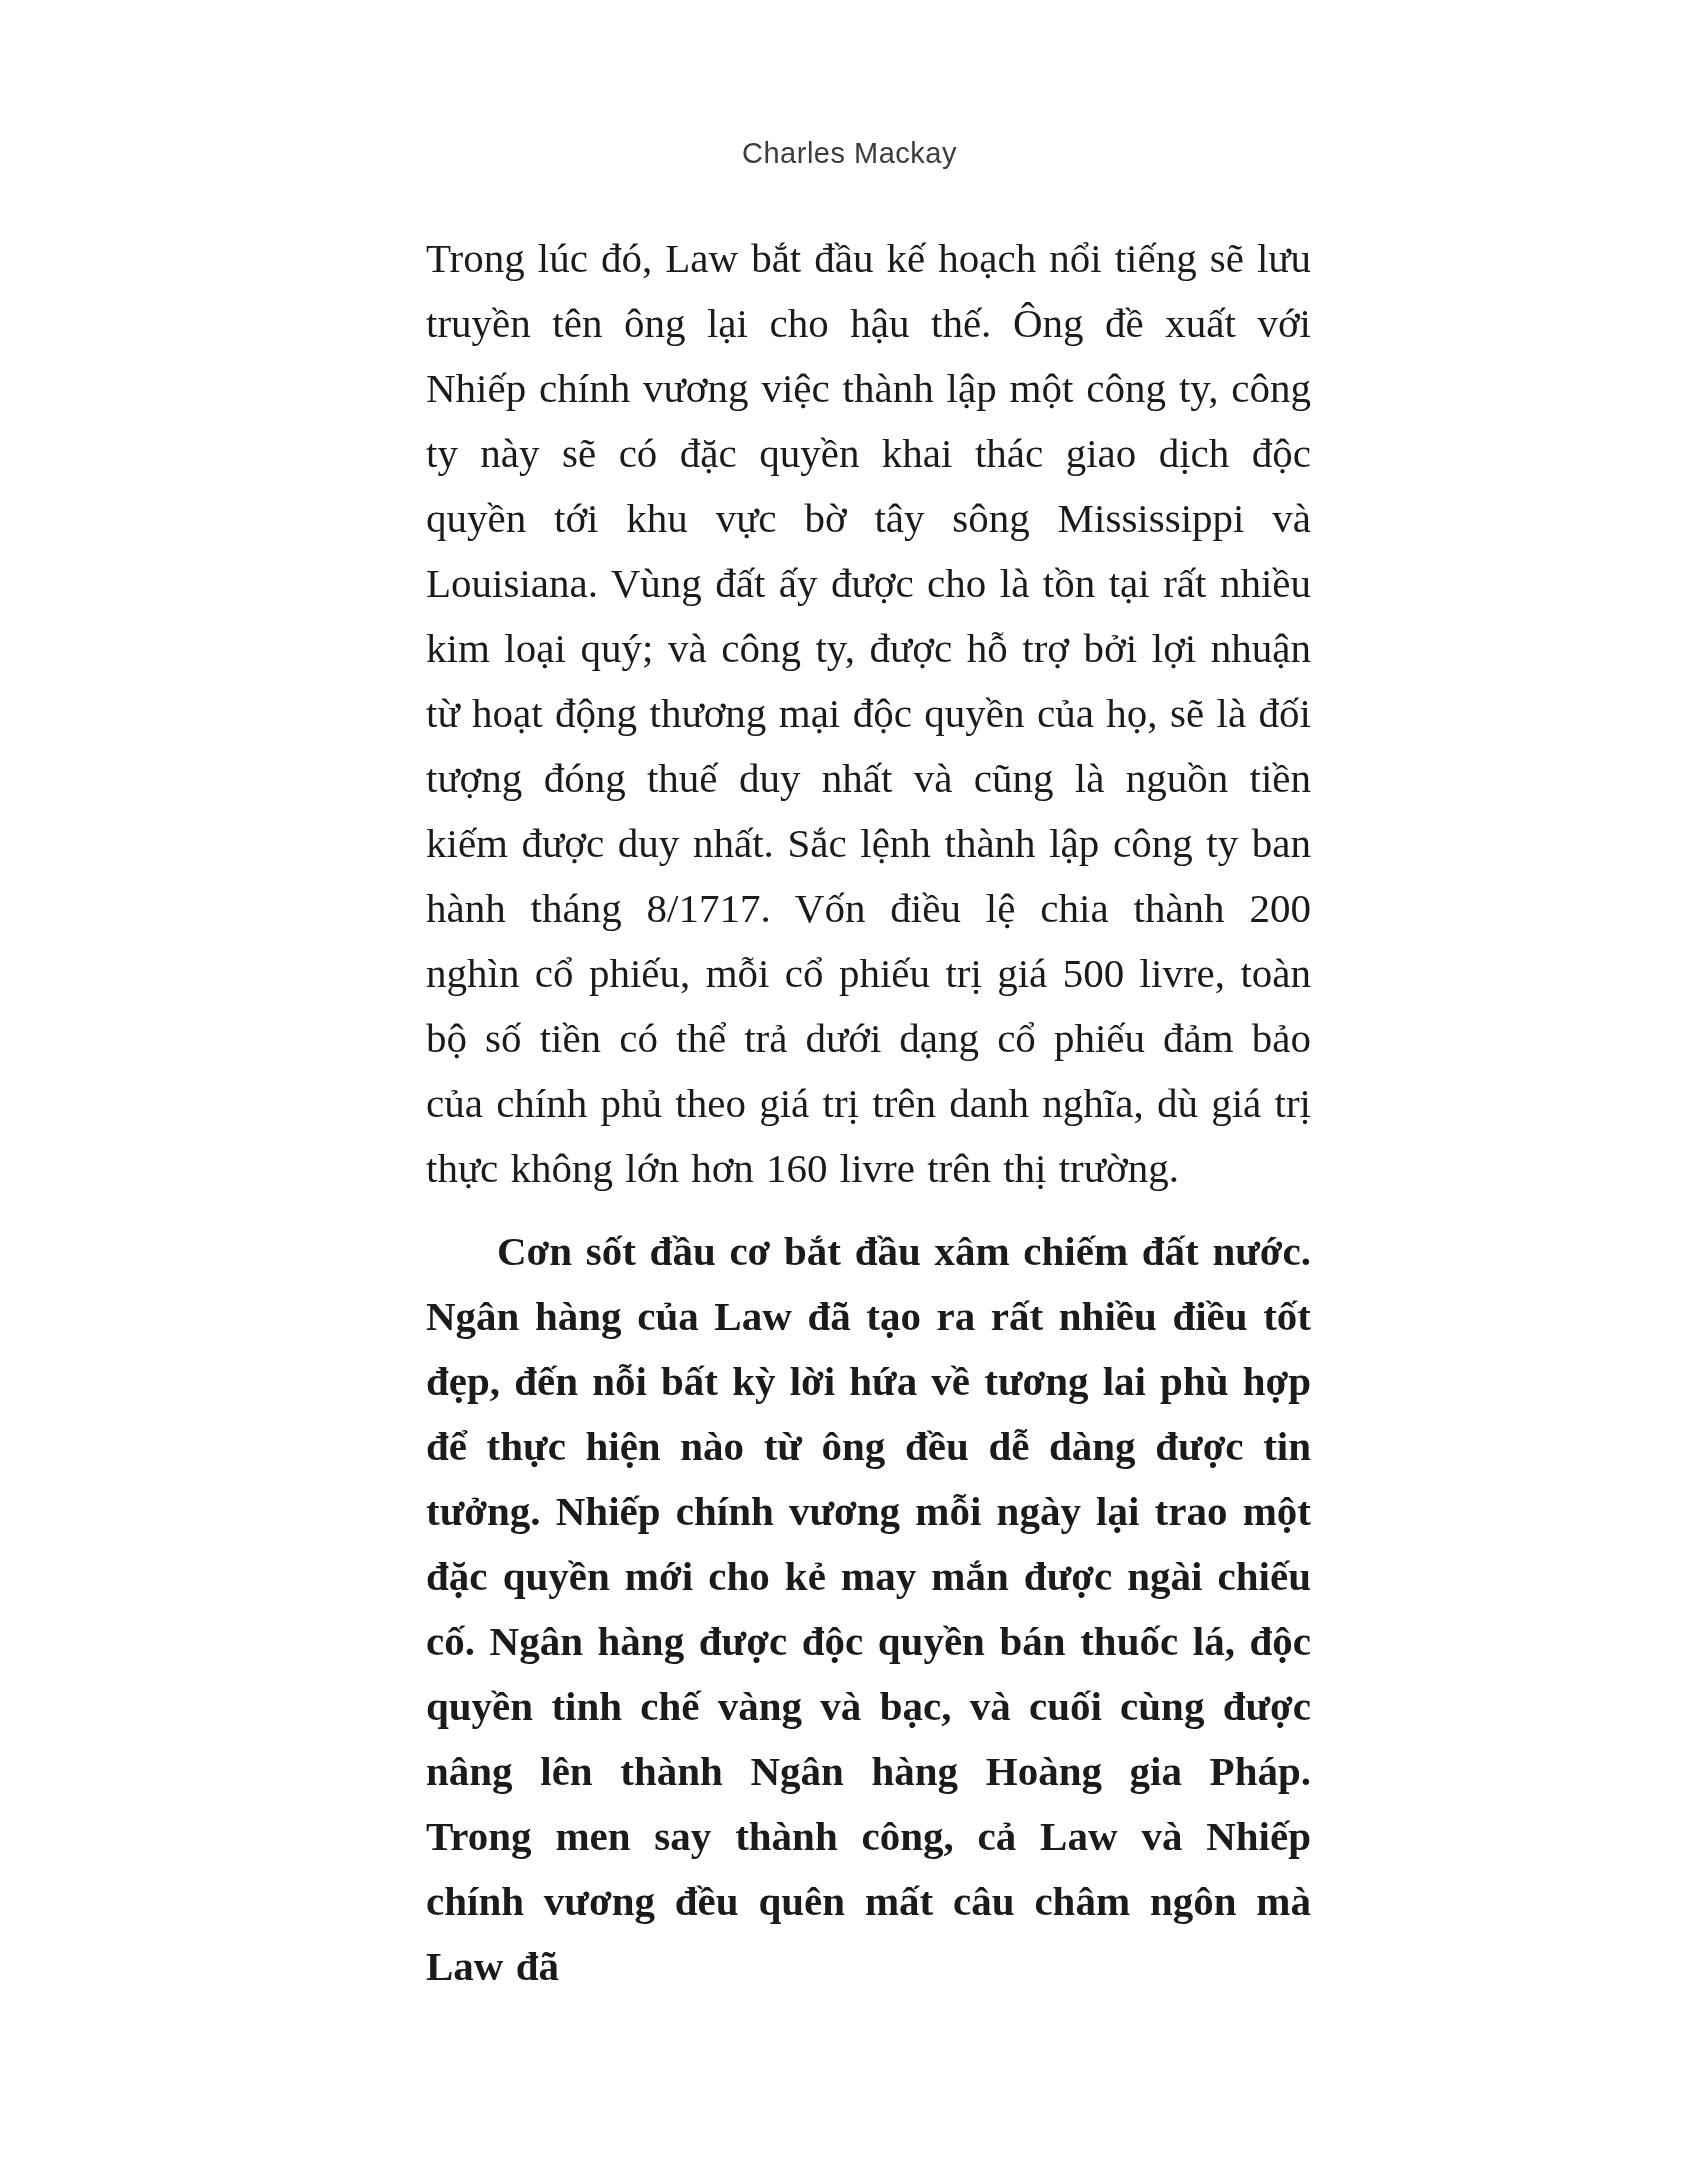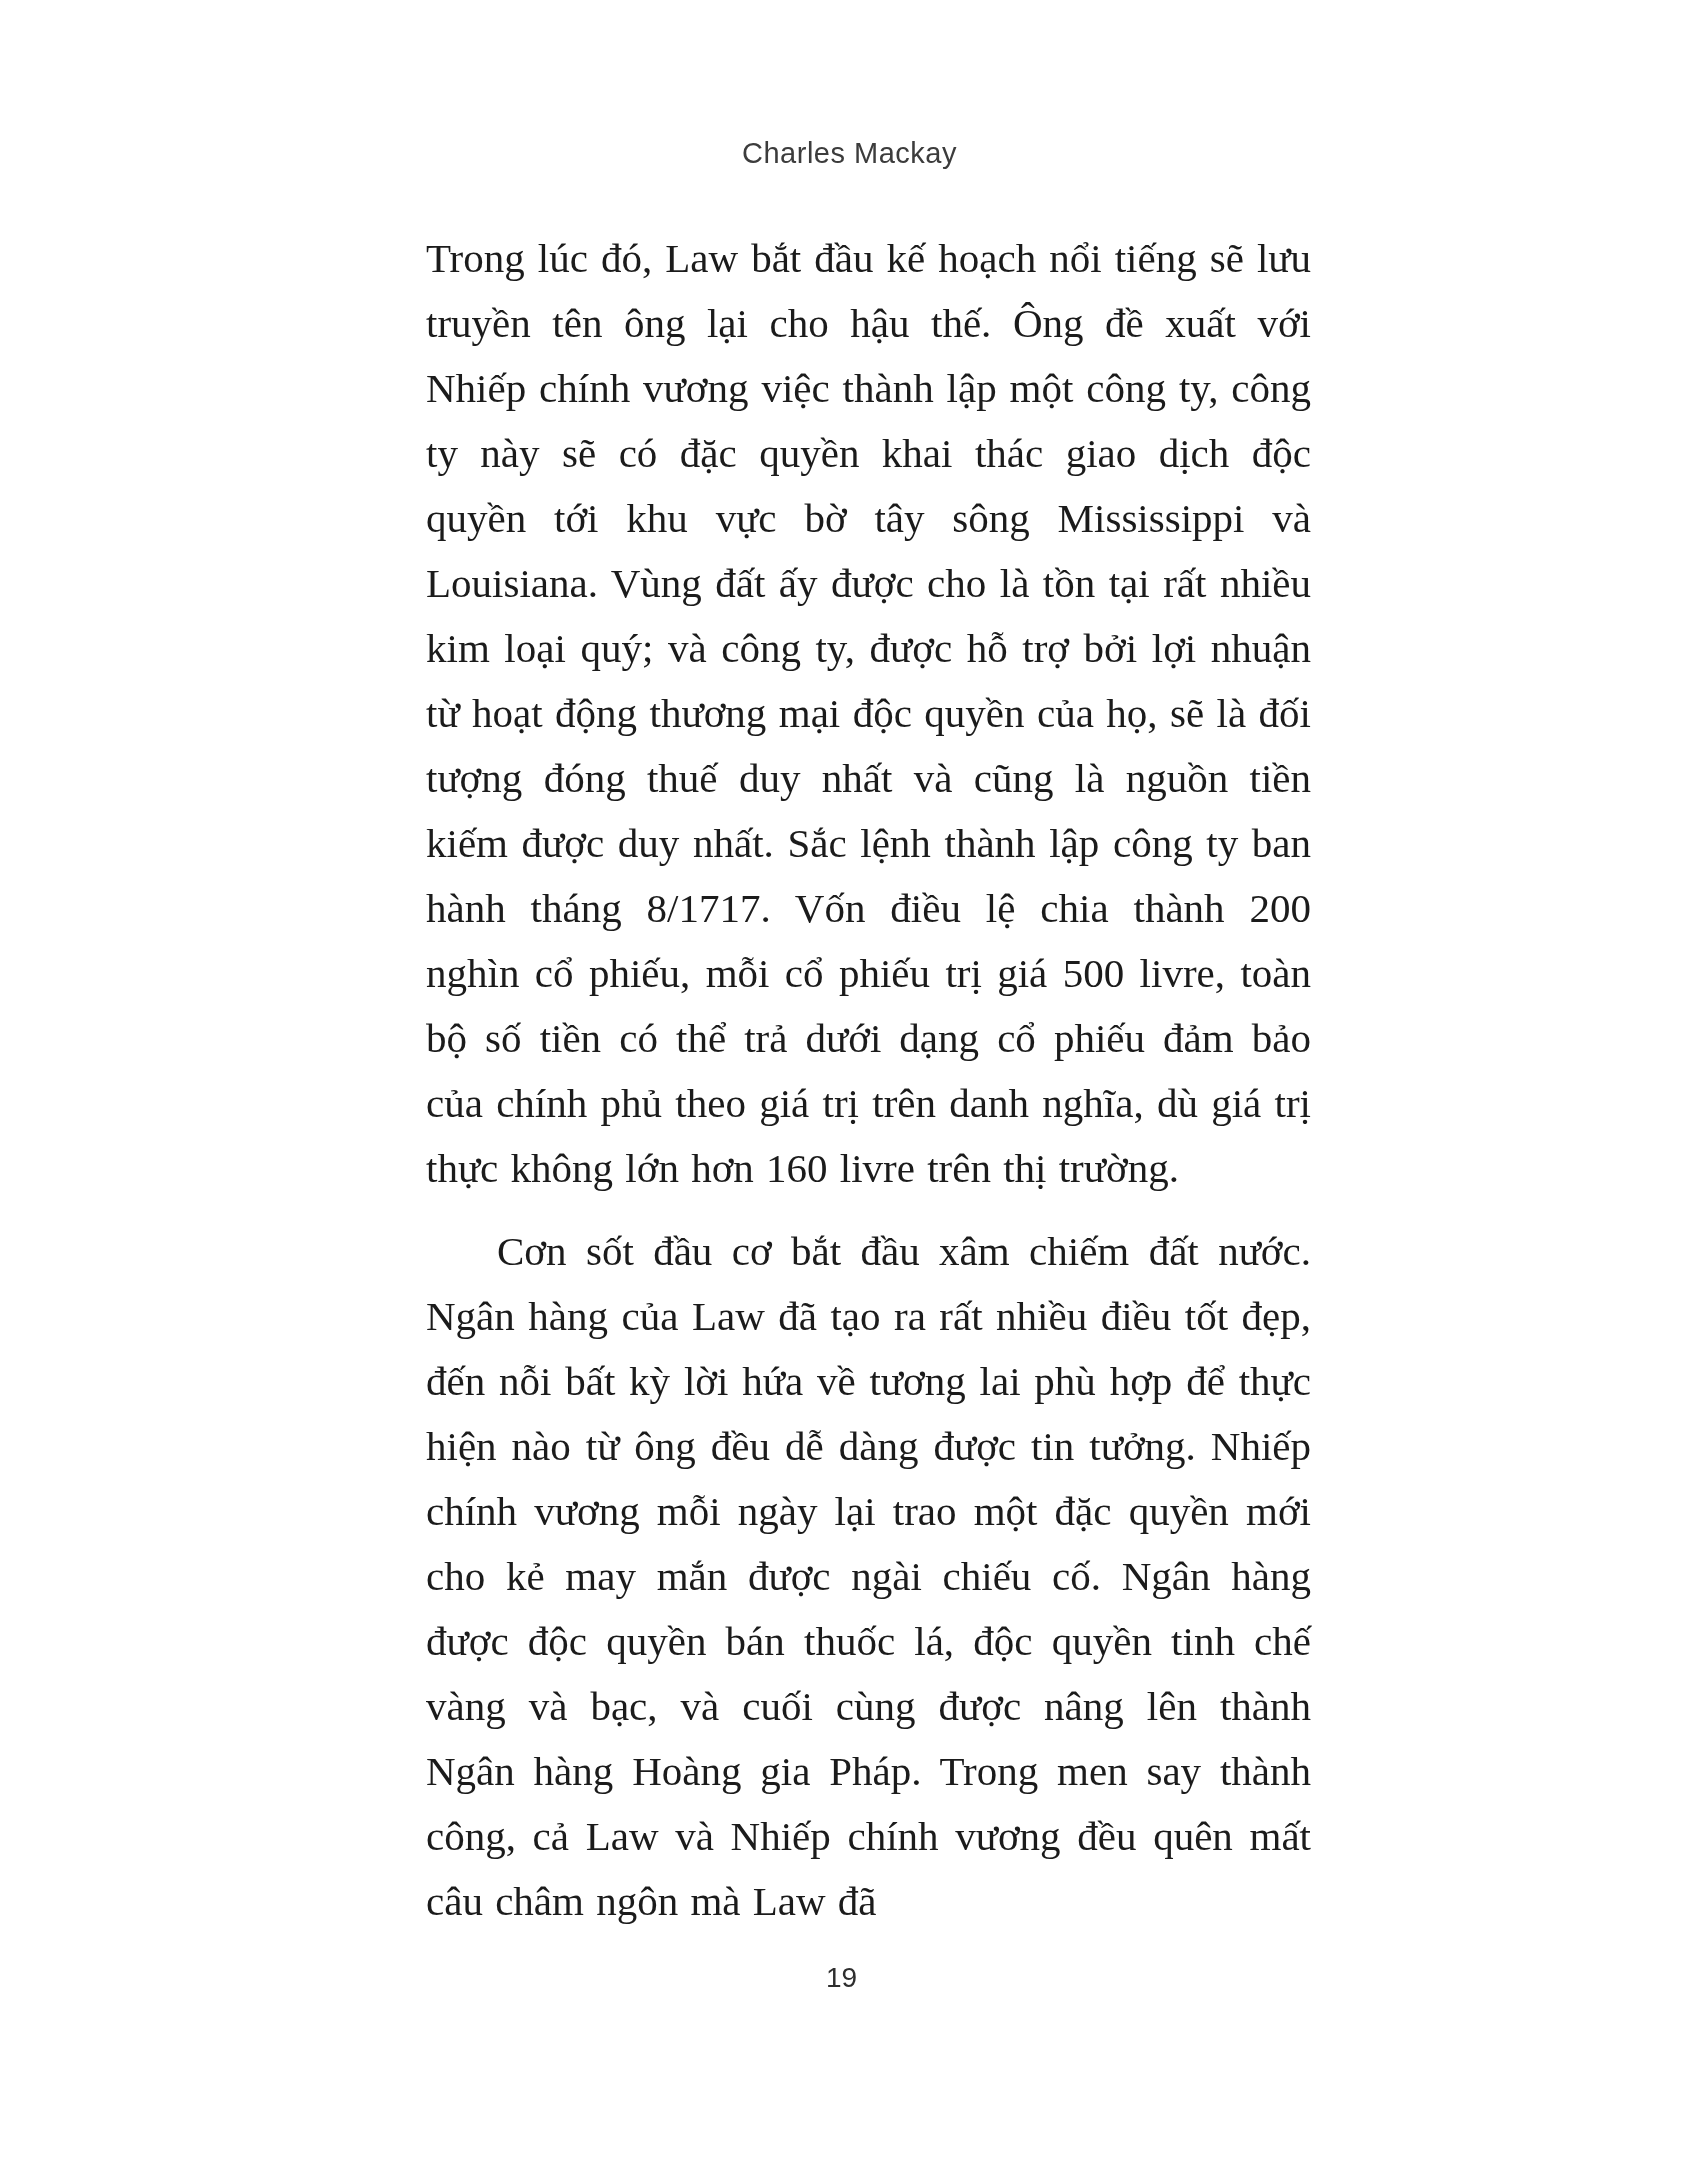--- a/index.html
+++ b/index.html
@@ -45,21 +45,21 @@
     line-height: 65px;
     text-align: justify;
     color: #1b1b1b;
     word-spacing: 2px;
   }
 
   .para { text-align: justify; margin-left: 48px; }
 
   .para + .para { margin-top: 18px; }
 
-  .para.indent { text-indent: 71px; }
+  .para.indent { text-indent: 71px; font-weight: bold; }
 
   .page-number {
     position: absolute;
     top: 1962px;
     left: 0;
     width: 100%;
     text-align: center;
     font-family: "Liberation Sans", "DejaVu Sans", sans-serif;
     font-size: 28px;
     color: #2e2e2e;
@@ -70,16 +70,15 @@
 
 <div class="page">
 
   <header class="running-head">Charles Mackay</header>
 
   <main class="text-block">
     <p class="para">Trong lúc đó, Law bắt đầu kế hoạch nổi tiếng sẽ lưu truyền tên ông lại cho hậu thế. Ông đề xuất với Nhiếp chính vương việc thành lập một công ty, công ty này sẽ có đặc quyền khai thác giao dịch độc quyền tới khu vực bờ tây sông Mississippi và Louisiana. Vùng đất ấy được cho là tồn tại rất nhiều kim loại quý; và công ty, được hỗ trợ bởi lợi nhuận từ hoạt động thương mại độc quyền của họ, sẽ là đối tượng đóng thuế duy nhất và cũng là nguồn tiền kiếm được duy nhất. Sắc lệnh thành lập công ty ban hành tháng 8/1717. Vốn điều lệ chia thành 200 nghìn cổ phiếu, mỗi cổ phiếu trị giá 500 livre, toàn bộ số tiền có thể trả dưới dạng cổ phiếu đảm bảo của chính phủ theo giá trị trên danh nghĩa, dù giá trị thực không lớn hơn 160 livre trên thị trường.</p>
     <p class="para indent">Cơn sốt đầu cơ bắt đầu xâm chiếm đất nước. Ngân hàng của Law đã tạo ra rất nhiều điều tốt đẹp, đến nỗi bất kỳ lời hứa về tương lai phù hợp để thực hiện nào từ ông đều dễ dàng được tin tưởng. Nhiếp chính vương mỗi ngày lại trao một đặc quyền mới cho kẻ may mắn được ngài chiếu cố. Ngân hàng được độc quyền bán thuốc lá, độc quyền tinh chế vàng và bạc, và cuối cùng được nâng lên thành Ngân hàng Hoàng gia Pháp. Trong men say thành công, cả Law và Nhiếp chính vương đều quên mất câu châm ngôn mà Law đã</p>
   </main>
 
-  <footer class="page-number">19</footer>
 
 </div>
 
 
 </body></html>

